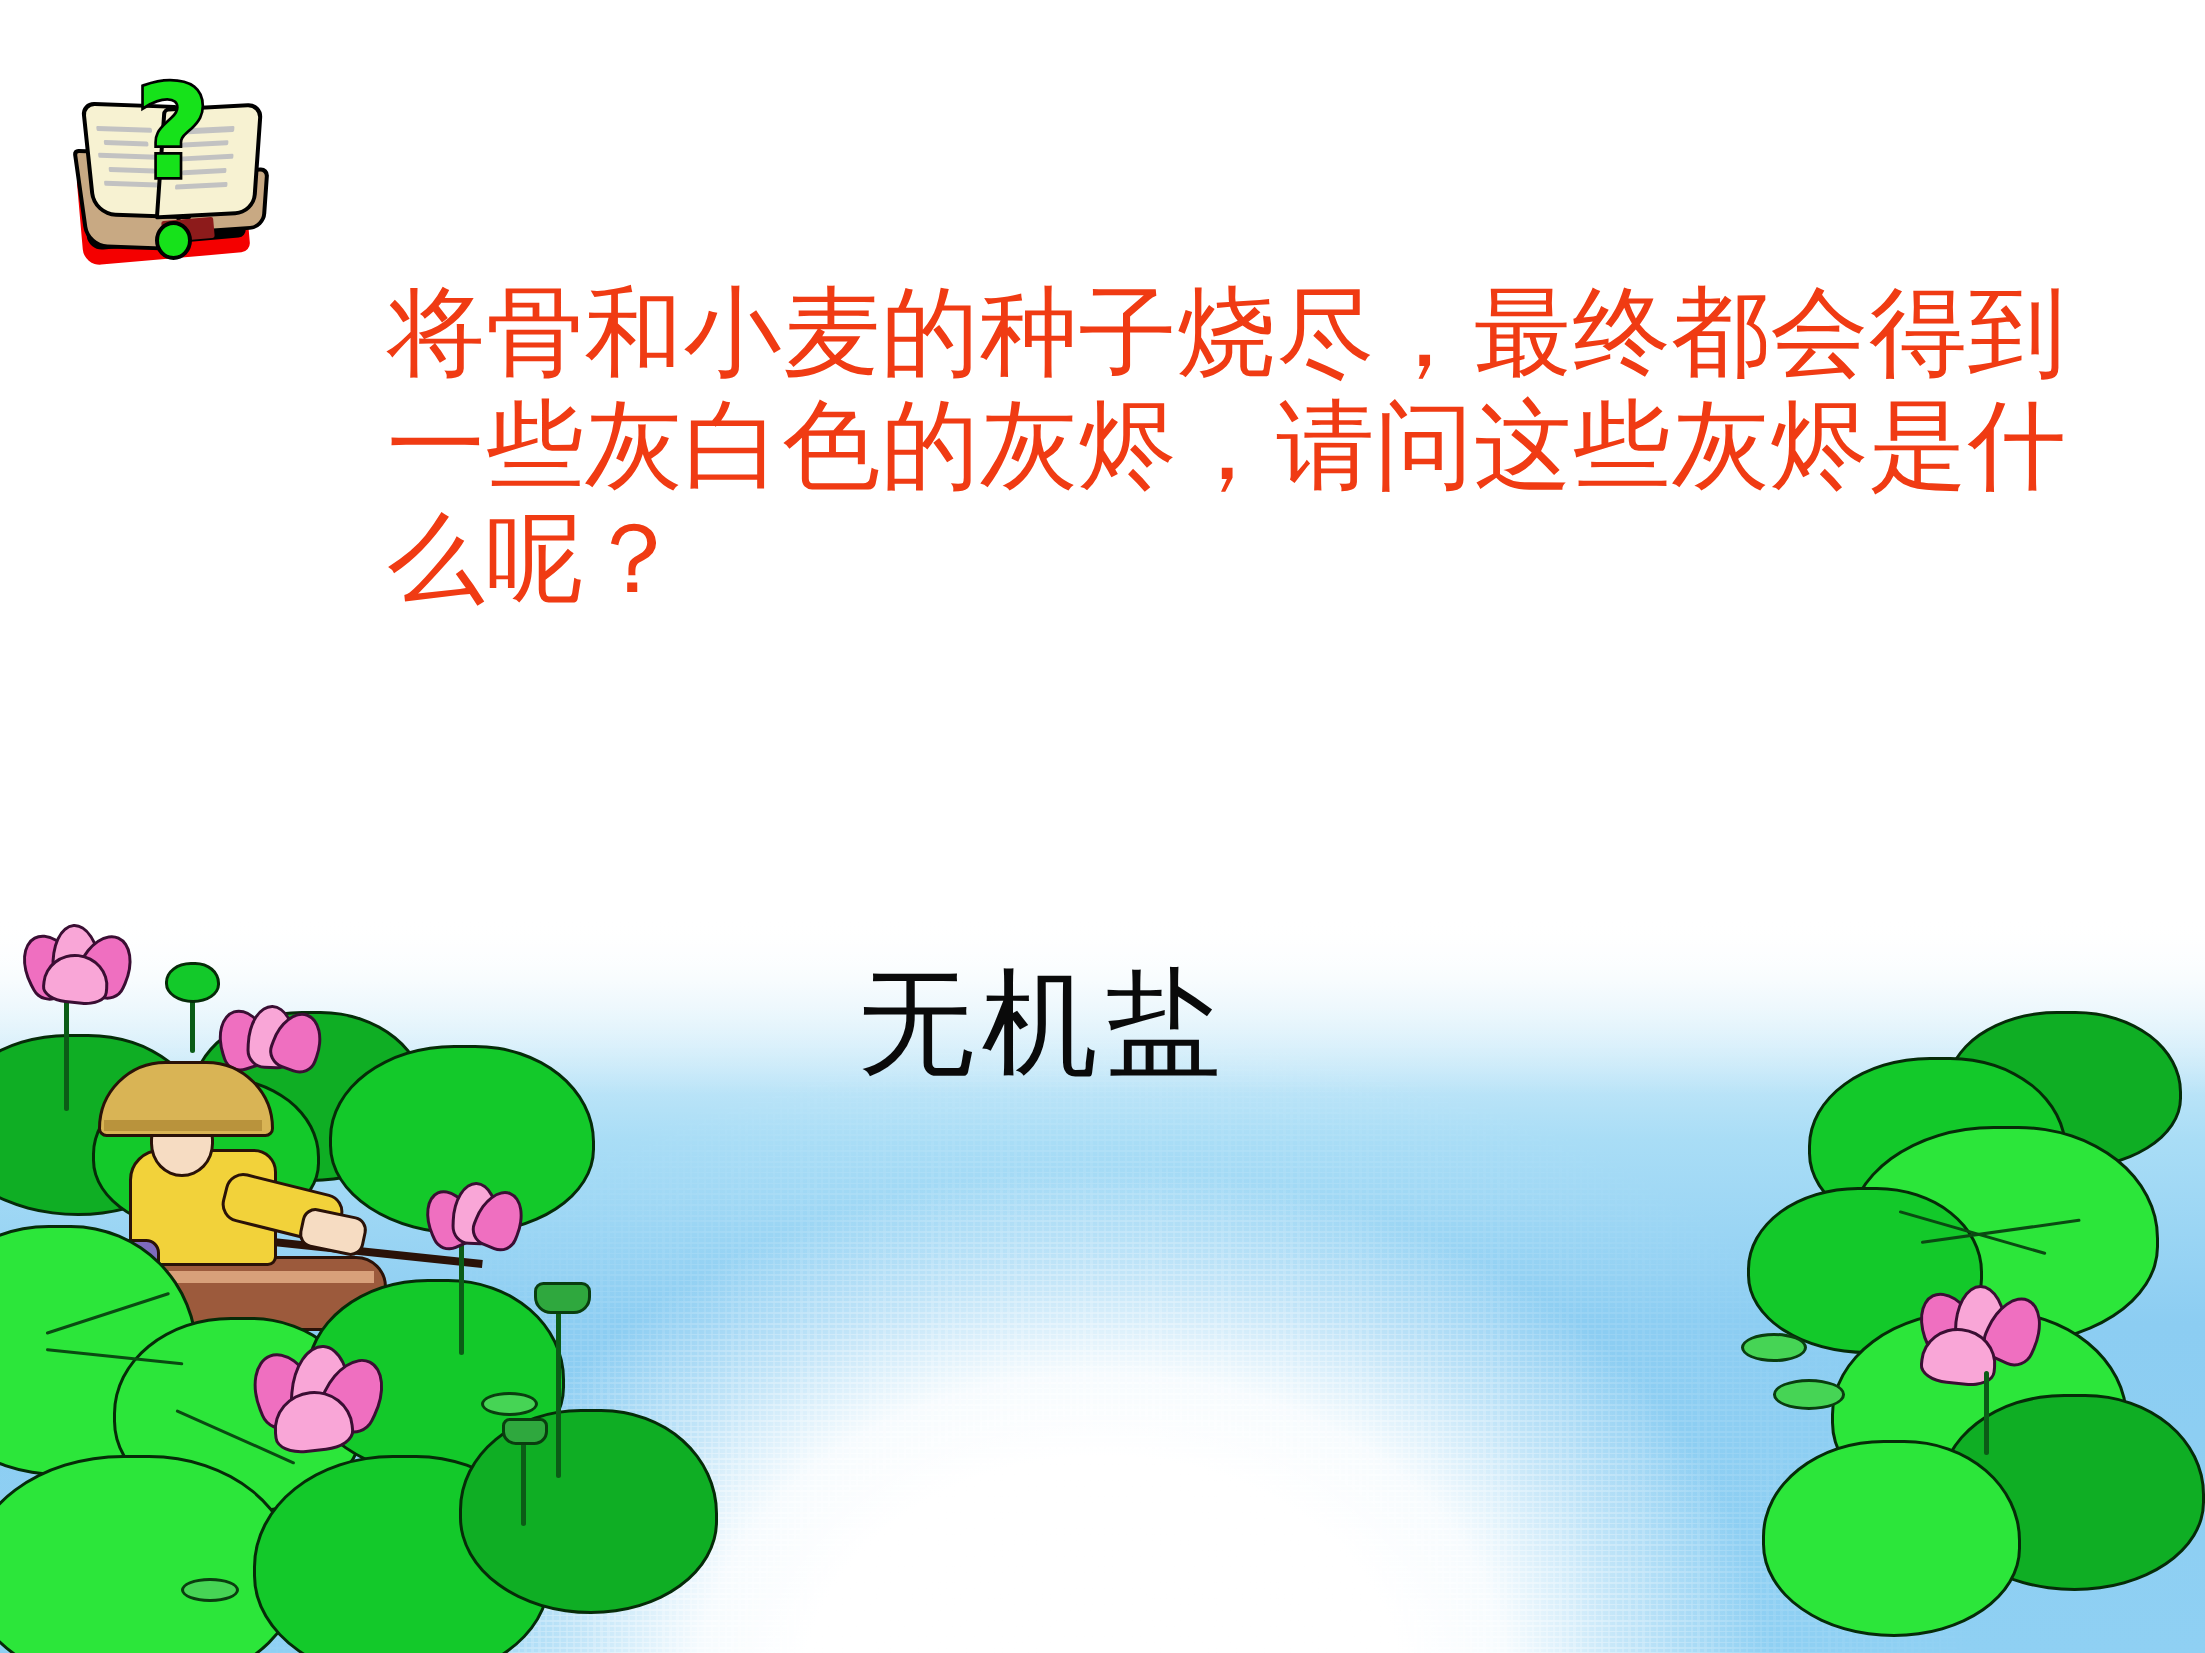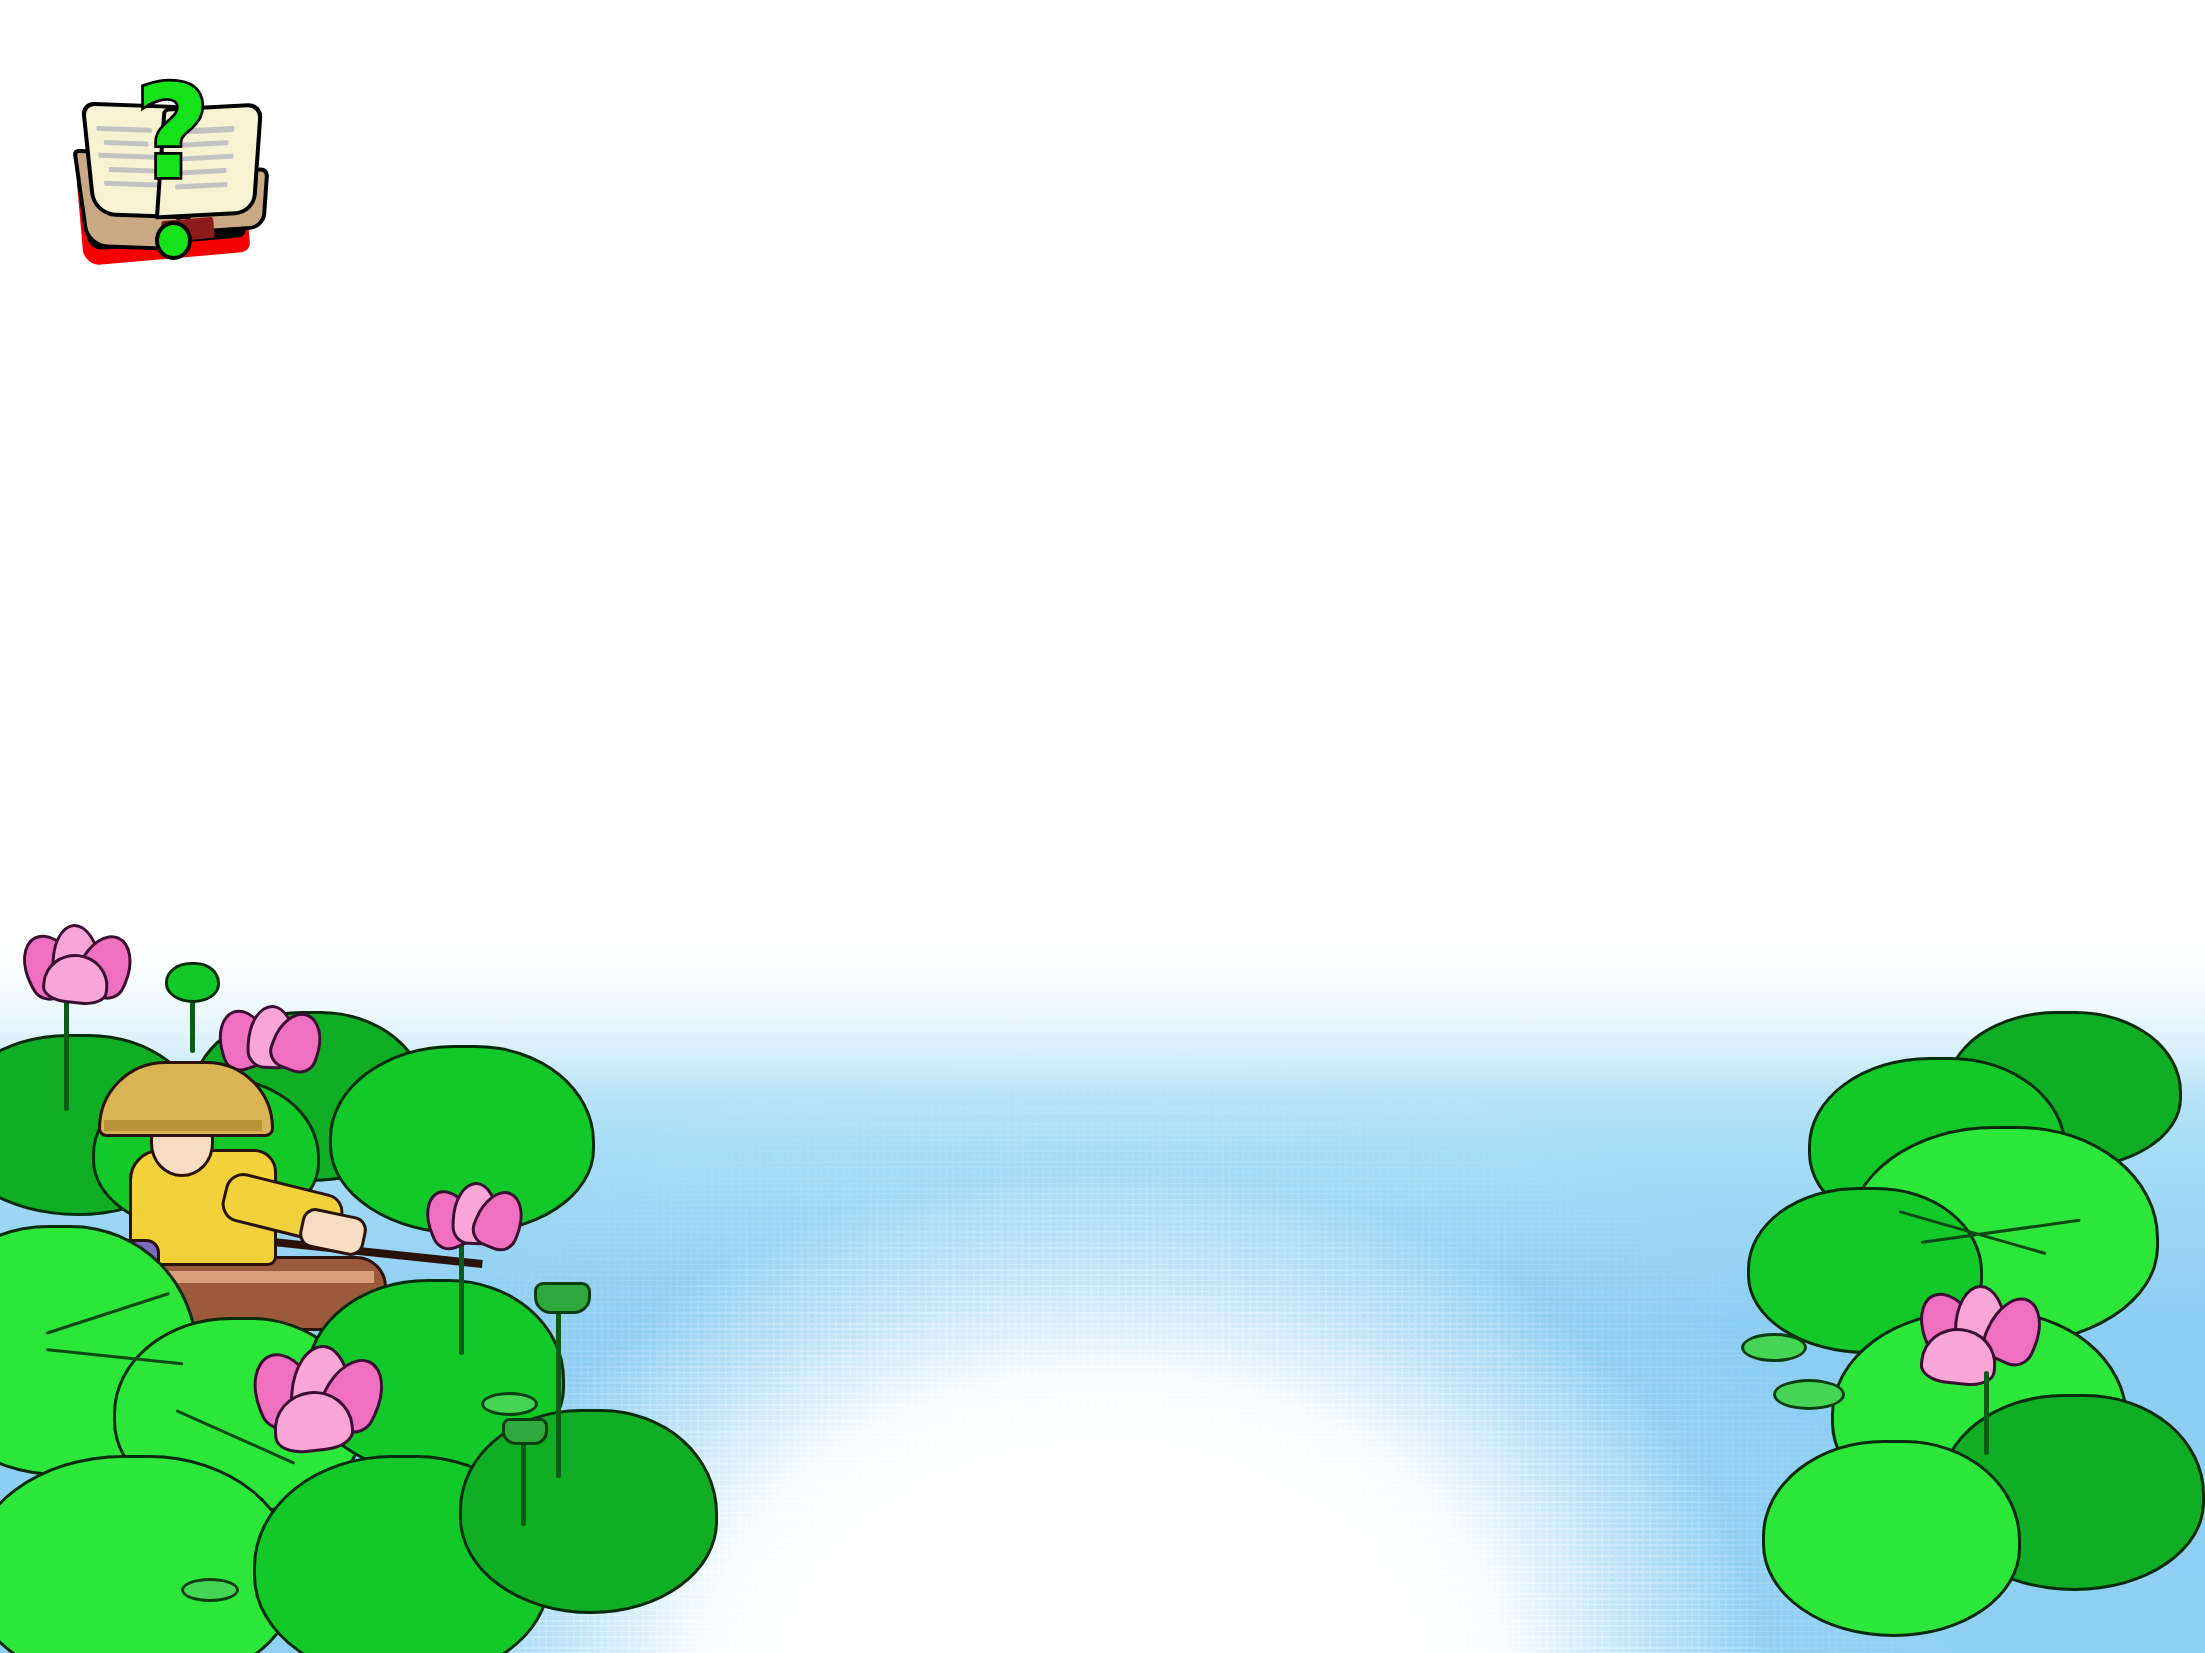--- a/index.html
+++ b/index.html
@@ -178,16 +178,22 @@
       <div class="bk-line" style="left:18.4px;top:32px;width:46px;"></div>
       <div class="bk-line" style="left:9.2px;top:46px;width:61px;"></div>
       <div class="bk-line" style="left:20px;top:60px;width:44px;"></div>
       <div class="bk-line" style="left:13.8px;top:74px;width:52px;"></div>
     </div>
     <div class="bk-maroon"></div>
     <div class="bk-q">?</div>
     <div class="bk-dot"></div>
   </div>
 
+  <div class="q-text">
+    <div class="q-line">将骨和小麦的种子烧尽，最终都会得到</div>
+    <div class="q-line">一些灰白色的灰烬，请问这些灰烬是什</div>
+    <div class="q-line">么呢？</div>
+  </div>
 
+  <div class="answer">无机盐</div>
 
 </div>
 
 
 </body></html>

